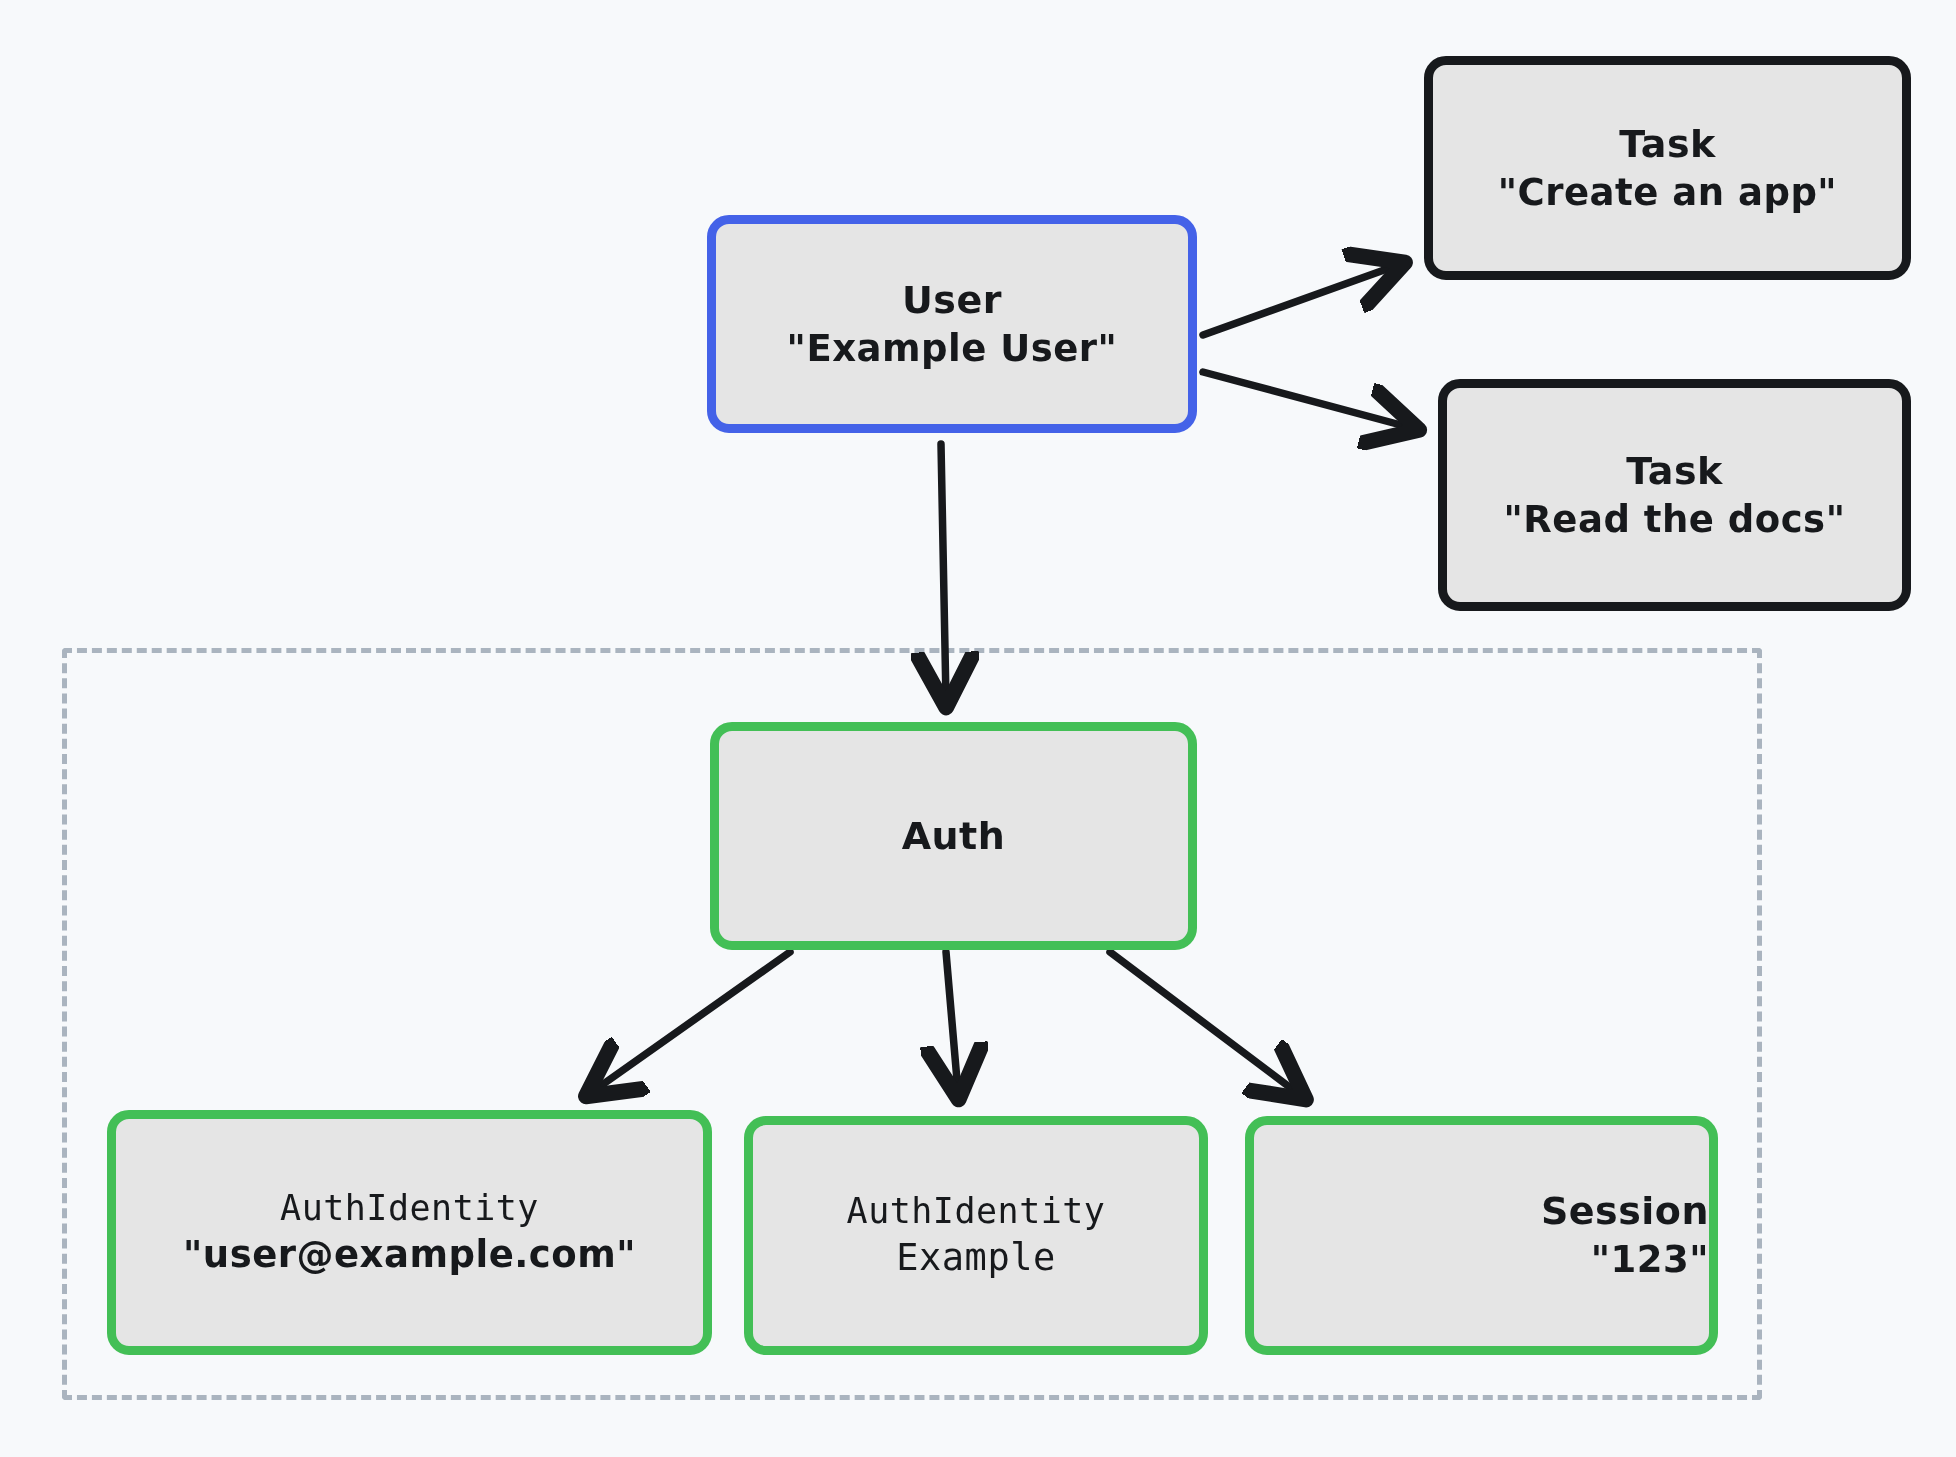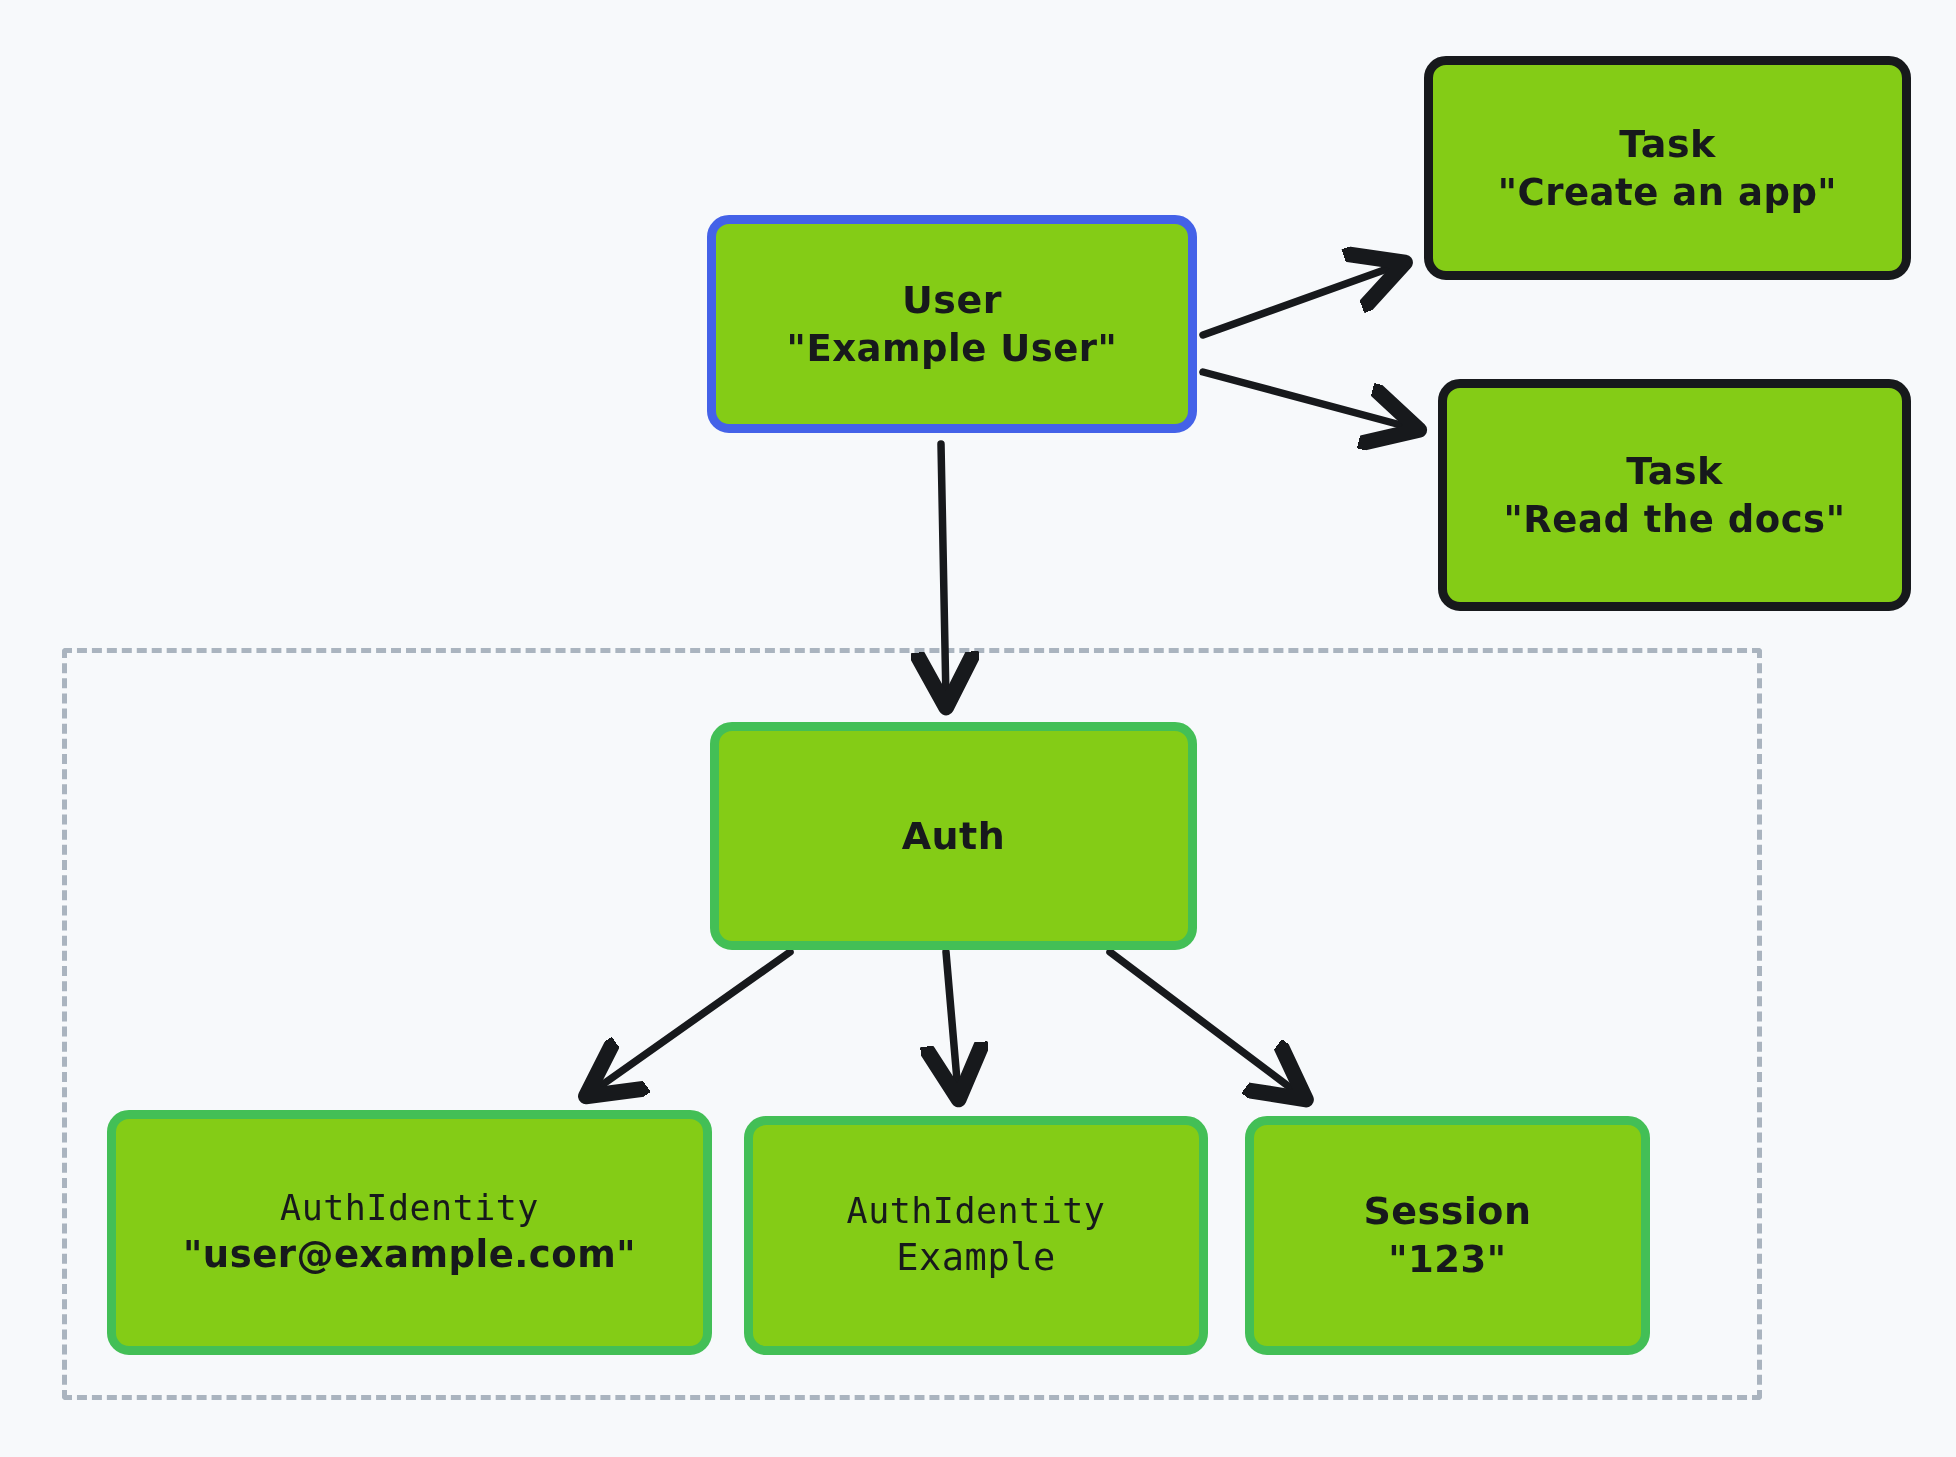--- a/index.html
+++ b/index.html
@@ -35,21 +35,21 @@
     border-radius: 4px;
     background: transparent;
   }
   .node {
     position: absolute;
     box-sizing: border-box;
     display: flex;
     flex-direction: column;
     align-items: center;
     justify-content: center;
-    background: #84cc16;
+    background: #e5e5e5;
     border-style: solid;
     border-width: 9px;
     border-radius: 22px;
     text-align: center;
     line-height: 1.32;
     color: #17191c;
     font-family: "DejaVu Sans", sans-serif;
     font-weight: bold;
     letter-spacing: 0.5px;
   }
@@ -119,18 +119,18 @@
   <div class="node node-green" style="left:107px; top:1110px; width:605px; height:245px;">
     <span class="line t-sm mono">AuthIdentity</span>
     <span class="line t-md">"user@example.com"</span>
   </div>
 
   <div class="node node-green" style="left:744px; top:1116px; width:464px; height:239px;">
     <span class="line t-sm mono">AuthIdentity</span>
     <span class="line t-md mono">Example</span>
   </div>
 
-  <div class="node node-green" style="left:1245px; top:1116px; width:405px; height:239px;">
+  <div class="node node-green" style="left:1245px; top:1116px; width:473px; height:239px;align-items:flex-end;">
     <span class="line t-lg">Session</span>
     <span class="line t-md">"123"</span>
   </div>
 
 </div>
 
 </body></html>

